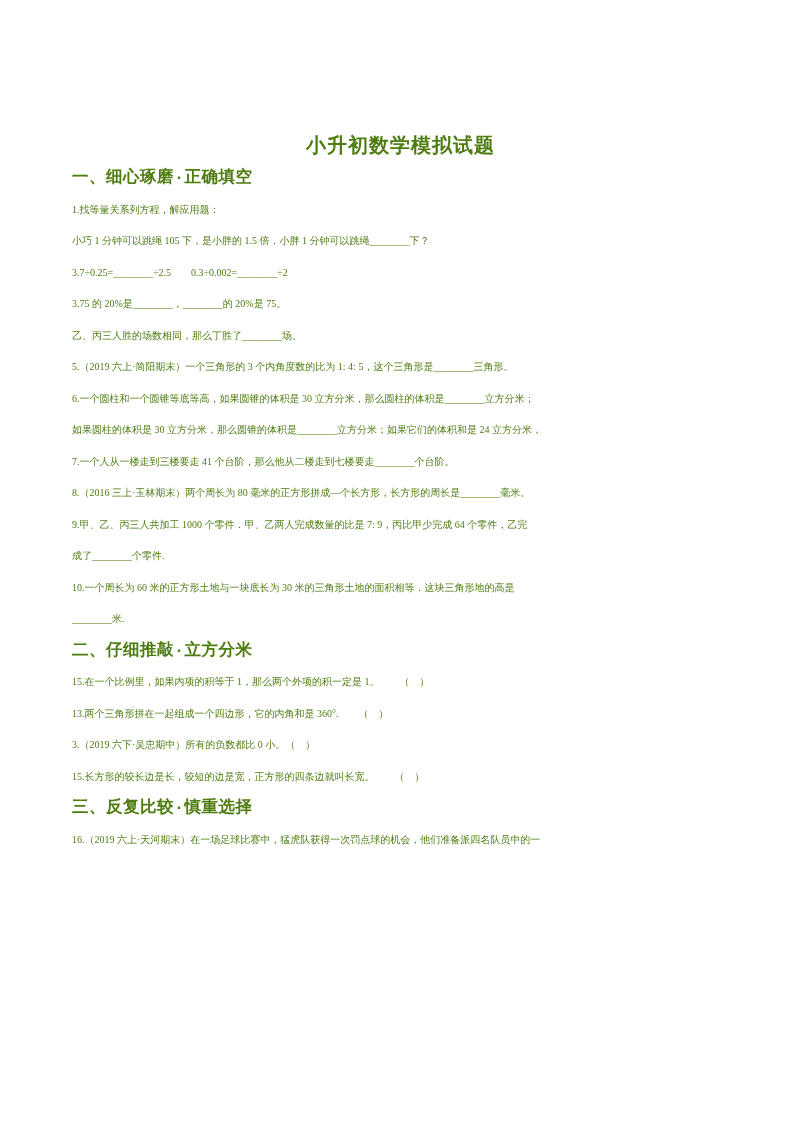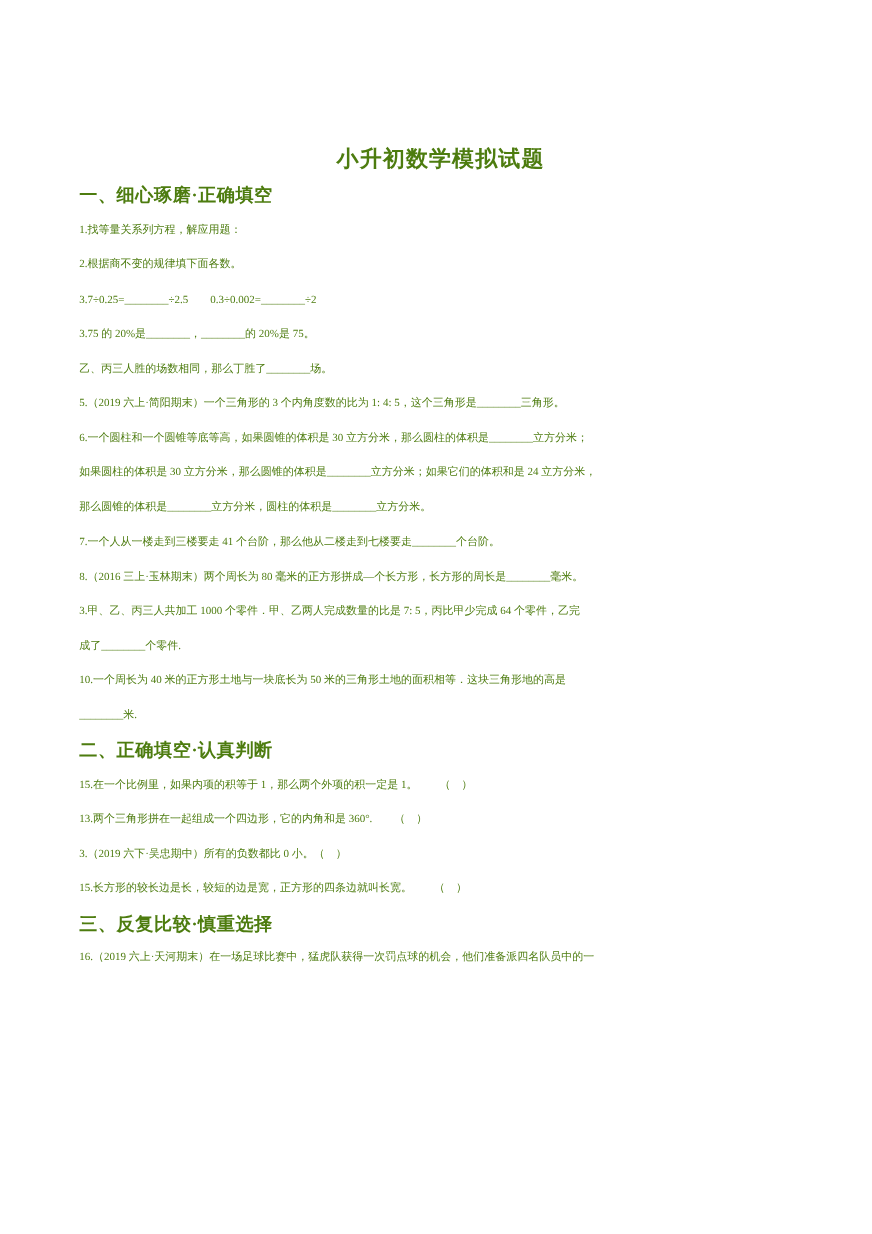--- a/index.html
+++ b/index.html
@@ -23,57 +23,57 @@
     line-height: 30px;
     margin: 0 0 2px 0;
     letter-spacing: 1px;
   }
   .section-heading {
     font-size: 16.5px;
     font-weight: 700;
     line-height: 31.5px;
     margin: 0;
     letter-spacing: 0.5px;
+    font-family: Liberation Mono, monospace;
   }
   .line {
     font-size: 10px;
     line-height: 31.5px;
     margin: 0;
     white-space: nowrap;
   }
 </style>
 </head>
 <body>
 
 <div class="page">
   <div class="content">
 
     <h1 class="doc-title">小升初数学模拟试题</h1>
 
     <section>
       <h2 class="section-heading">一、细心琢磨·正确填空</h2>
       <p class="line">1.找等量关系列方程，解应用题：</p>
-      <p class="line">2.根据商不变的规律填下面各数。</p>
+      <p class="line">小巧 1 分钟可以跳绳 105 下，是小胖的 1.5 倍．小胖 1 分钟可以跳绳________下？</p>
       <p class="line">3.7÷0.25=________÷2.5　　0.3÷0.002=________÷2</p>
       <p class="line">3.75 的 20%是________，________的 20%是 75。</p>
       <p class="line">乙、丙三人胜的场数相同，那么丁胜了________场。</p>
       <p class="line">5.（2019 六上·简阳期末）一个三角形的 3 个内角度数的比为 1: 4: 5，这个三角形是________三角形。</p>
       <p class="line">6.一个圆柱和一个圆锥等底等高，如果圆锥的体积是 30 立方分米，那么圆柱的体积是________立方分米；</p>
       <p class="line">如果圆柱的体积是 30 立方分米，那么圆锥的体积是________立方分米；如果它们的体积和是 24 立方分米，</p>
-      <p class="line">那么圆锥的体积是________立方分米，圆柱的体积是________立方分米。</p>
       <p class="line">7.一个人从一楼走到三楼要走 41 个台阶，那么他从二楼走到七楼要走________个台阶。</p>
       <p class="line">8.（2016 三上·玉林期末）两个周长为 80 毫米的正方形拼成—个长方形，长方形的周长是________毫米。</p>
-      <p class="line">3.甲、乙、丙三人共加工 1000 个零件．甲、乙两人完成数量的比是 7: 5，丙比甲少完成 64 个零件，乙完</p>
+      <p class="line">9.甲、乙、丙三人共加工 1000 个零件．甲、乙两人完成数量的比是 7: 9，丙比甲少完成 64 个零件，乙完</p>
       <p class="line">成了________个零件.</p>
-      <p class="line">10.一个周长为 40 米的正方形土地与一块底长为 50 米的三角形土地的面积相等．这块三角形地的高是</p>
+      <p class="line">10.一个周长为 60 米的正方形土地与一块底长为 30 米的三角形土地的面积相等．这块三角形地的高是</p>
       <p class="line">________米.</p>
     </section>
 
     <section>
-      <h2 class="section-heading">二、正确填空·认真判断</h2>
+      <h2 class="section-heading">二、仔细推敲·立方分米</h2>
       <p class="line">15.在一个比例里，如果内项的积等于 1，那么两个外项的积一定是 1。　　（　）</p>
       <p class="line">13.两个三角形拼在一起组成一个四边形，它的内角和是 360°.　　（　）</p>
       <p class="line">3.（2019 六下·吴忠期中）所有的负数都比 0 小。（　）</p>
       <p class="line">15.长方形的较长边是长，较短的边是宽，正方形的四条边就叫长宽。　　（　）</p>
     </section>
 
     <section>
       <h2 class="section-heading">三、反复比较·慎重选择</h2>
       <p class="line">16.（2019 六上·天河期末）在一场足球比赛中，猛虎队获得一次罚点球的机会，他们准备派四名队员中的一</p>
     </section>

